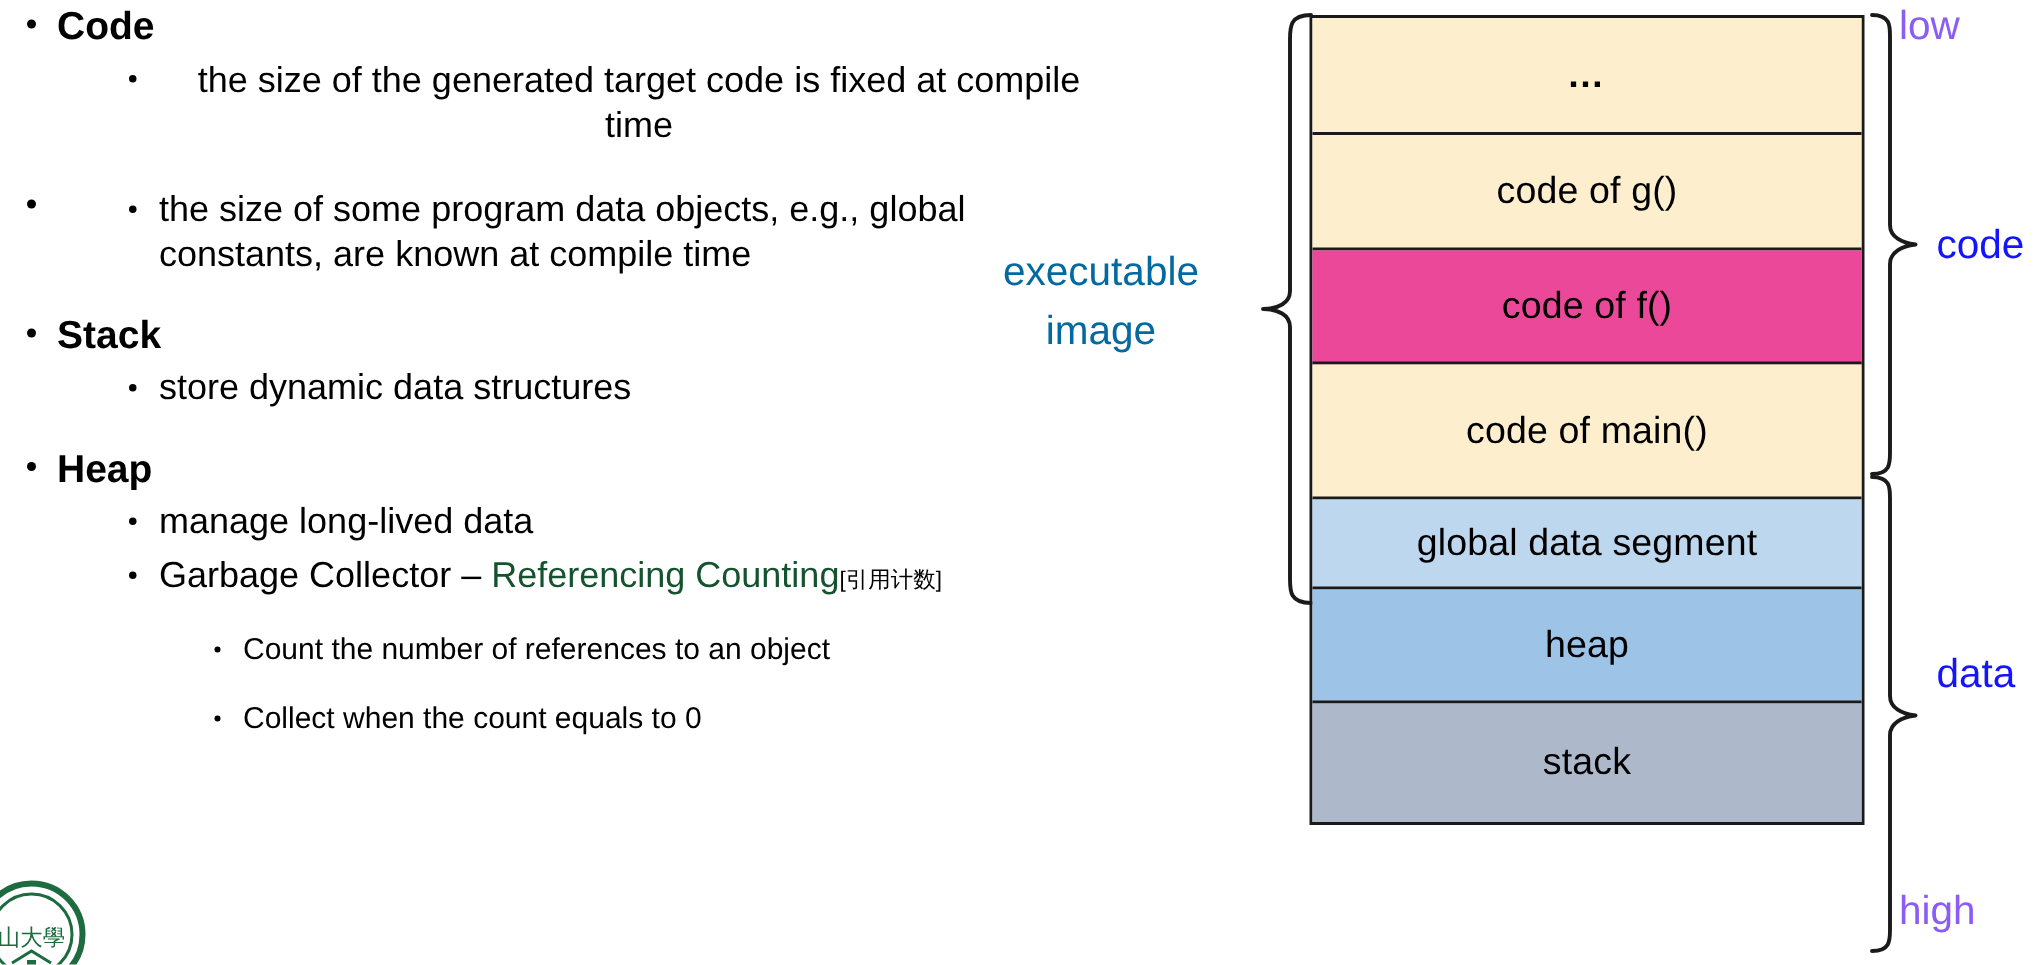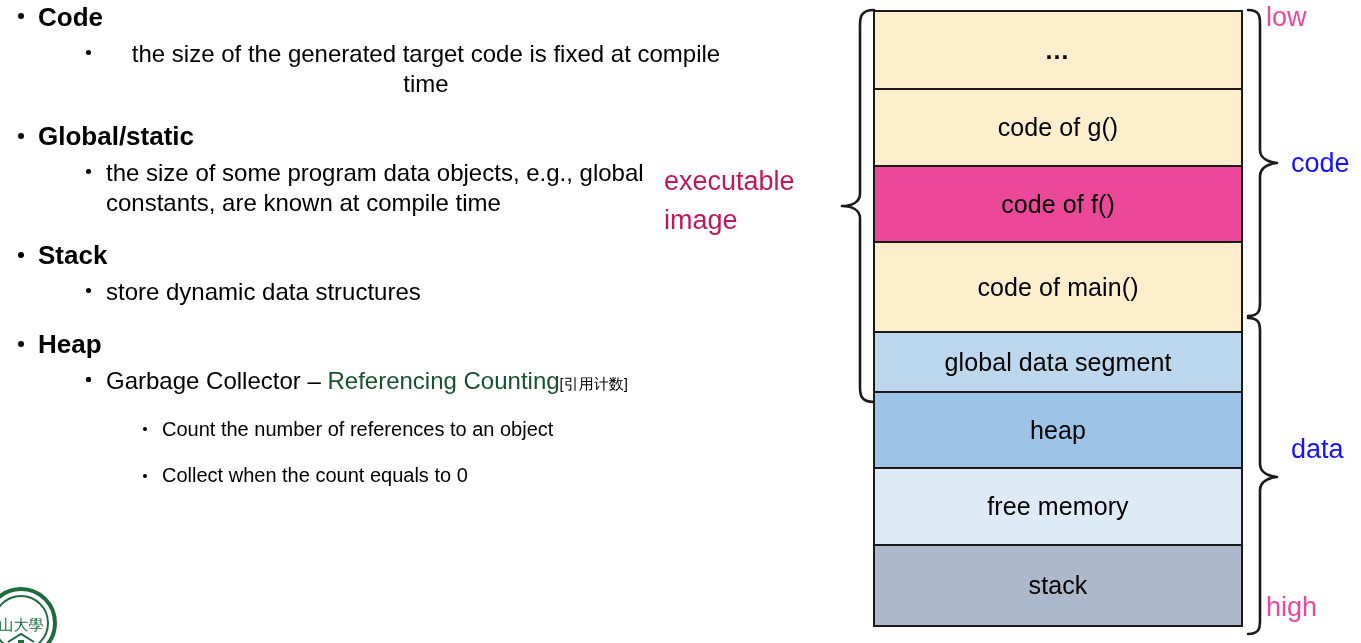--- a/index.html
+++ b/index.html
@@ -118,35 +118,35 @@
     font-size: 25px;
     color: #000;
     letter-spacing: .1px;
   }
   .mem-block:last-child { border-bottom: none; }
   .mem-block.ellipsis { font-size: 25px; font-weight: bold; letter-spacing: 2px; }
 
   .edge-label {
     position: absolute;
     font-size: 27px;
-    color: #ec4899;
+    color: #8b5cf6;
     white-space: nowrap;
   }
   .brace-label {
     position: absolute;
     font-size: 27px;
     color: #1414ff;
     white-space: nowrap;
   }
 
   .side-note {
     position: absolute;
     font-size: 27px;
-    color: #be185d;
-    text-align: left;
+    color: #0369a1;
+    text-align: center;
     line-height: 1.45;
     white-space: nowrap;
   }
 
   svg.brace { position: absolute; overflow: visible; }
 </style>
 </head>
 <body>
 
 <div id="outline">
@@ -158,21 +158,20 @@
 
   <div class="bullet-l2" style="width:640px;text-align:center;">
     <span class="dot"></span>
     <span>the size of the generated target code is fixed at compile time</span>
   </div>
 
   <div class="gap-big"></div>
 
   <div class="bullet-l1">
     <span class="dot"></span>
-    <span>Global/static</span>
   </div>
 
   <div class="bullet-l2" style="width:620px;">
     <span class="dot"></span>
     <span>the size of some program data objects, e.g., global constants, are known at compile time</span>
   </div>
 
   <div class="gap-big"></div>
 
   <div class="bullet-l1">
@@ -187,20 +186,21 @@
 
   <div class="gap-big"></div>
 
   <div class="bullet-l1">
     <span class="dot"></span>
     <span>Heap</span>
   </div>
 
   <div class="bullet-l2">
     <span class="dot"></span>
+    <span>manage long-lived data</span>
   </div>
 
   <div class="bullet-l2">
     <span class="dot"></span>
     <span>Garbage Collector – </span><span class="hl-blue">Referencing Counting</span><span class="cjk-note">[引用计数]</span>
   </div>
 
   <div class="bullet-l3">
     <span class="dot"></span>
     <span>Count the number of references to an object</span>
@@ -246,23 +246,20 @@
       </div>
       <div class="mem-block" style="background: rgb(253, 238, 205); height: 90px;">
         <span>code of main()</span>
       </div>
       <div class="mem-block" style="background: rgb(189, 215, 238); height: 60px;">
         <span>global data segment</span>
       </div>
       <div class="mem-block" style="background: rgb(157, 195, 230); height: 76px;">
         <span>heap</span>
       </div>
-      <div class="mem-block" style="background: rgb(222, 234, 246); height: 77px;">
-        <span>free memory</span>
-      </div>
       <div class="mem-block" style="background: rgb(174, 184, 203); height: 79px;">
         <span>stack</span>
       </div>
     </div>
 
   <svg class="brace" style="left:436px; top:8px;" width="34" height="310" viewBox="0 0 34 310">
     <path d="M2 2 C14 2 14 9 14 16 L14 142 C14 150 22 154 31 155 C22 156 14 160 14 168 L14 294 C14 301 14 308 2 308" fill="none" stroke="#1a1a1a" stroke-width="2.6" stroke-linecap="round" stroke-linejoin="round"></path>
   </svg>
 
   <svg class="brace" style="left:436px; top:316px;" width="34" height="320" viewBox="0 0 34 320">

